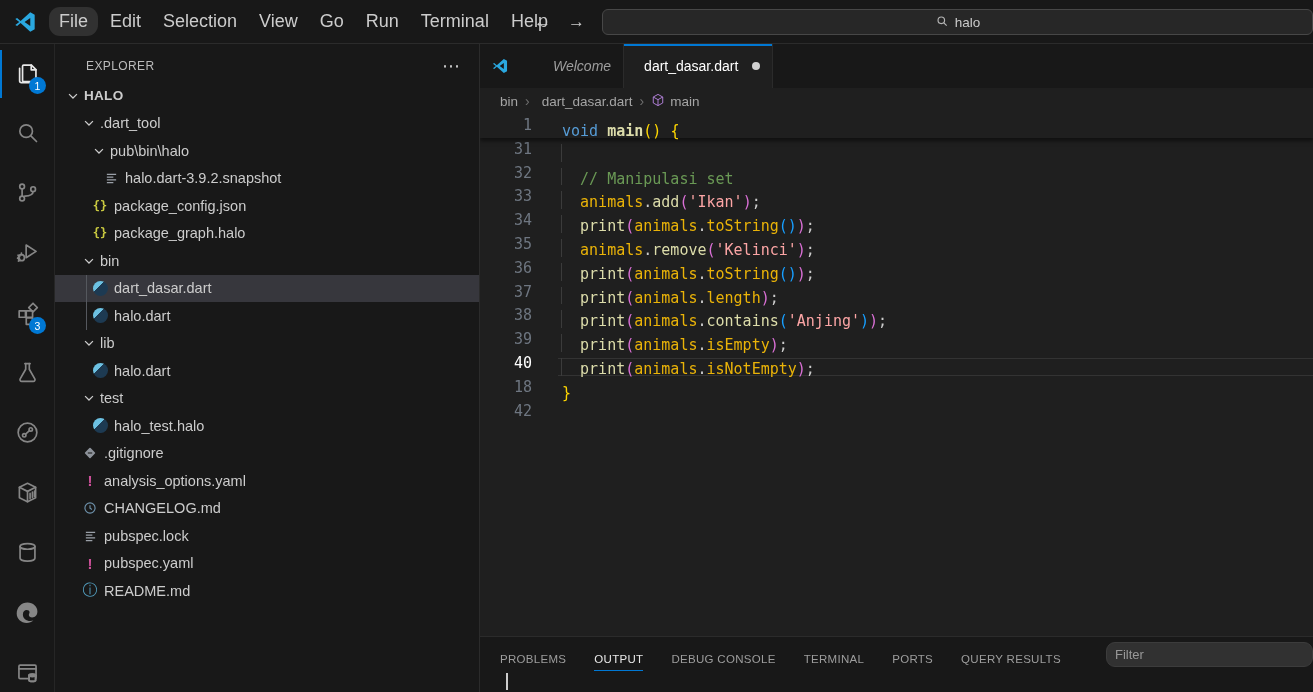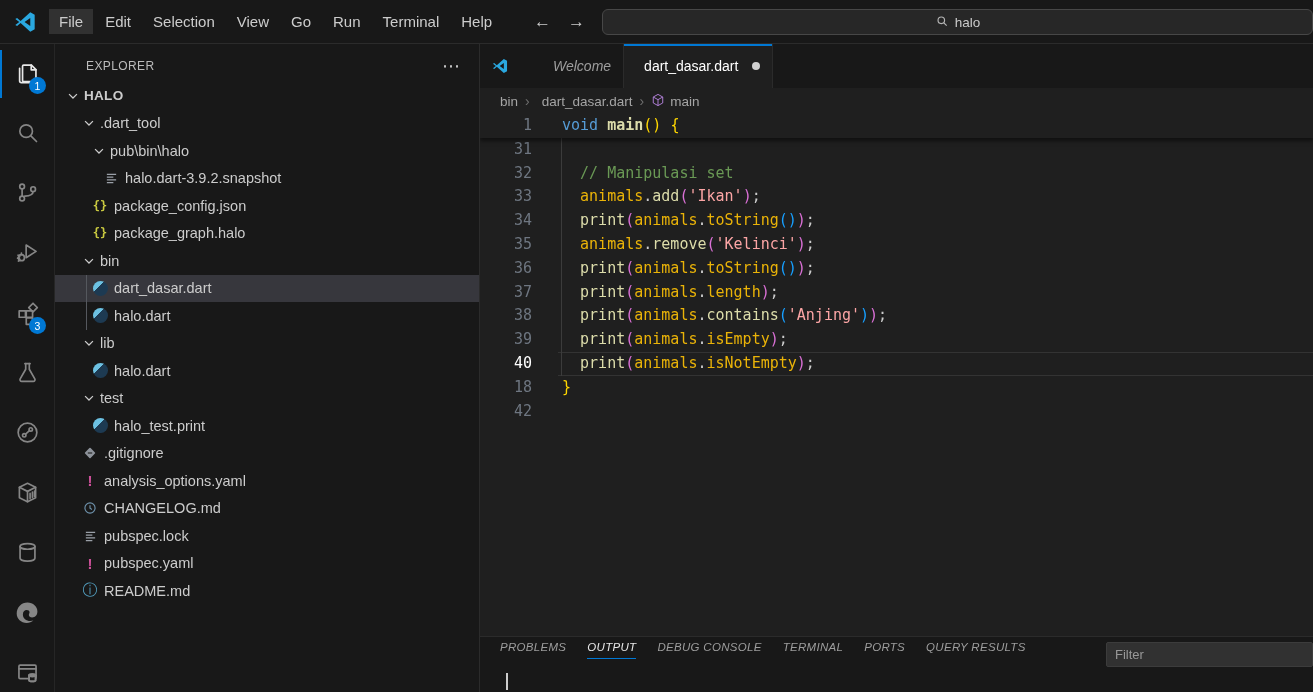--- a/index.html
+++ b/index.html
@@ -5,21 +5,21 @@
   * { margin:0; padding:0; box-sizing:border-box; }
   html,body { width:1313px; height:692px; overflow:hidden; background:#1f1f1f;
     font-family:"Liberation Sans", sans-serif; -webkit-font-smoothing:antialiased; }
   .window { position:relative; width:1313px; height:692px; display:flex; flex-direction:column; }
 
   
   .titlebar { height:44px; background:#181818; border-bottom:1px solid #2b2b2b;
     display:flex; align-items:center; position:relative; flex:0 0 44px; }
   .vscode-logo { width:22px; height:22px; margin:0 13px 0 14px; }
   .menus { display:flex; align-items:center; gap:2px; }
-  .menu-item { color:#cccccc; font-size:15px; padding:4px 10px; border-radius:0; cursor:default; }
+  .menu-item { color:#cccccc; font-size:18px; padding:4px 10px; border-radius:11px; cursor:default; }
   .menu-item.active { background:#313131; }
   .nav-arrow { position:absolute; top:10px; color:#cccccc; font-size:17px; line-height:24px; }
   .nav-back { left:534px; }
   .nav-fwd { left:568px; }
   .command-center { position:absolute; left:602px; right:0; top:9px; height:26px;
     background:#272727; border:1px solid #474747; border-radius:6px;
     display:flex; align-items:center; justify-content:center; gap:6px; color:#cbcbcb; font-size:13.5px; }
 
   
   .main { flex:1; display:flex; min-height:0; }
@@ -78,37 +78,37 @@
   .crumb { display:flex; align-items:center; gap:5px; cursor:pointer; }
   .crumb-sep { color:#6e6e6e; font-size:14px; }
 
   
   .code-region { flex:1; position:relative; overflow:hidden; background:#1f1f1f;
     font-family:"DejaVu Sans Mono","Liberation Mono",monospace; font-size:15px; }
   .sticky { background:#1f1f1f; box-shadow:0 3px 4px rgba(0,0,0,.5); position:relative; z-index:2; }
   .code-line { display:flex; height:23.8px; line-height:23.8px; white-space:pre; }
   .gutter { width:78px; flex:0 0 78px; text-align:right; padding-right:26px; color:#6e7681; }
   .code-line.current .gutter { color:#ffffff; }
-  .line-content { flex:1; position:relative; padding-left:4px; color:#cccccc; }
+  .line-content { flex:1; position:relative; padding-left:4px; color:#cccccc;margin-top:6px; }
   .code-line.current .line-content { box-shadow:inset 0 1px 0 #333333, inset 0 -1px 0 #333333; }
   .line-content.guide::before { content:""; position:absolute; left:3px; top:0; bottom:0;
     border-left:1px solid #3b3b3b; }
   .tok.kw { color:#569cd6; } .tok.fn { color:#dcdcaa; } .tok.fnb { color:#dcdcaa; font-weight:bold; }
   .tok.var { color:#eab308; } .tok.str { color:#fca5a5; } .tok.cmt { color:#6a9955; }
   .tok.b1 { color:#ffd700; } .tok.b2 { color:#da70d6; } .tok.b3 { color:#179fff; }
   .tok.pun { color:#cccccc; }
 
   
   .panel { flex:0 0 56px; border-top:1px solid #2b2b2b; background:#181818; position:relative; }
-  .panel-tabs { height:34px; display:flex; align-items:flex-start; padding-left:20px; gap:21px;font-style:italic; }
+  .panel-tabs { height:34px; display:flex; align-items:flex-end; padding-left:20px; gap:28px; }
   .panel-tab { font-size:11.5px; letter-spacing:.3px; color:#9d9d9d; cursor:pointer;
     padding:4px 0 5px; border-bottom:1.5px solid transparent; }
   .panel-tab.active { color:#e7e7e7; border-bottom-color:#0078d4; }
   .panel-filter { position:absolute; right:0; top:5px; width:207px; height:25px; background:#313131;
-    border:1px solid #3c3c3c; border-radius:2px; color:#cccccc; font-size:13px; padding:9px 8px;
+    border:1px solid #3c3c3c; border-radius:9px; color:#cccccc; font-size:13px; padding:9px 8px;
     font-family:"Liberation Sans",sans-serif; outline:none; }
   .panel-filter::placeholder { color:#989898; }
   .panel-cursor { position:absolute; left:26px; top:36px; width:2px; height:17px; background:#cccccc; }
 </style>
 </head>
 <body>
 
 <div class="window">
 
   <div class="titlebar">
@@ -314,21 +314,21 @@
               <svg width="14" height="14" viewBox="0 0 16 16" fill="none" stroke="#cccccc" stroke-width="1.4">
                 <path d="M3.5 5.8 8 10.3l4.5-4.5"></path>
               </svg>
             </span>
             <span class="tree-label">test</span>
           </div>
           <div class="tree-row lvl2">
             <span class="ficon">
               <span class="dart-ball"></span>
             </span>
-            <span class="tree-label">halo_test.print</span>
+            <span class="tree-label">halo_test.halo</span>
           </div>
           <div class="tree-row lvl1">
             <span class="ficon">
               <svg width="14" height="14" viewBox="0 0 16 16">
                 <rect x="3.5" y="3.5" width="9" height="9" rx="1" transform="rotate(45 8 8)" fill="#8d929a"></rect>
                 <path d="M5.5 8h5" stroke="#181818" stroke-width="1.2"></path>
               </svg>
             </span>
             <span class="tree-label">.gitignore</span>
           </div>

